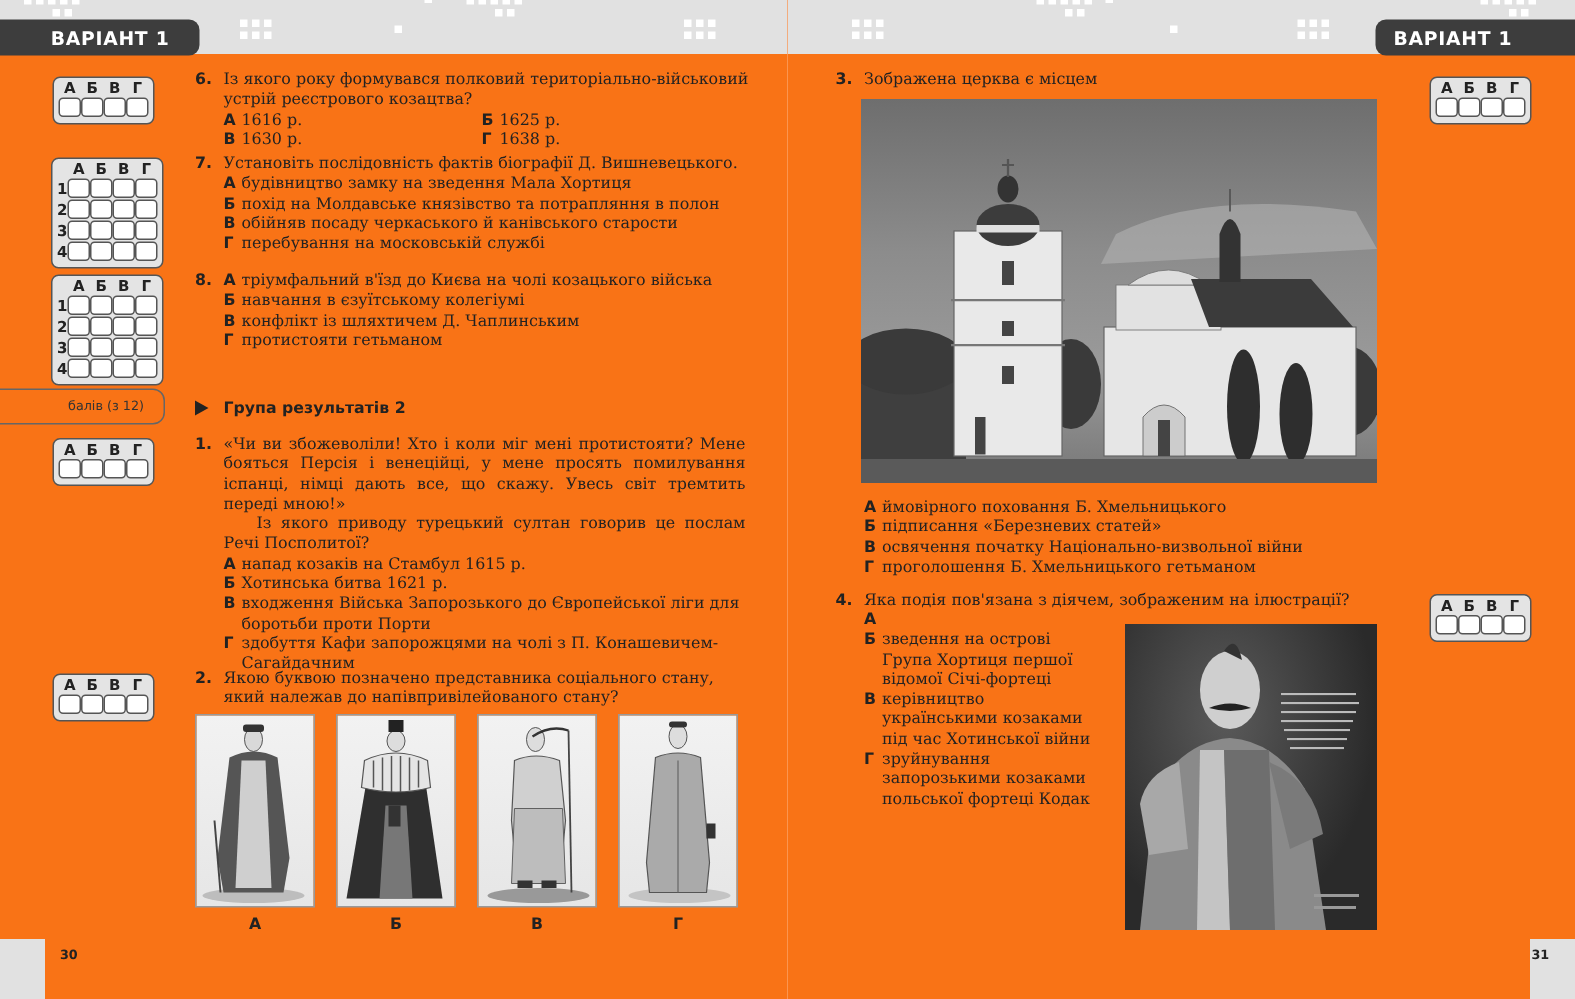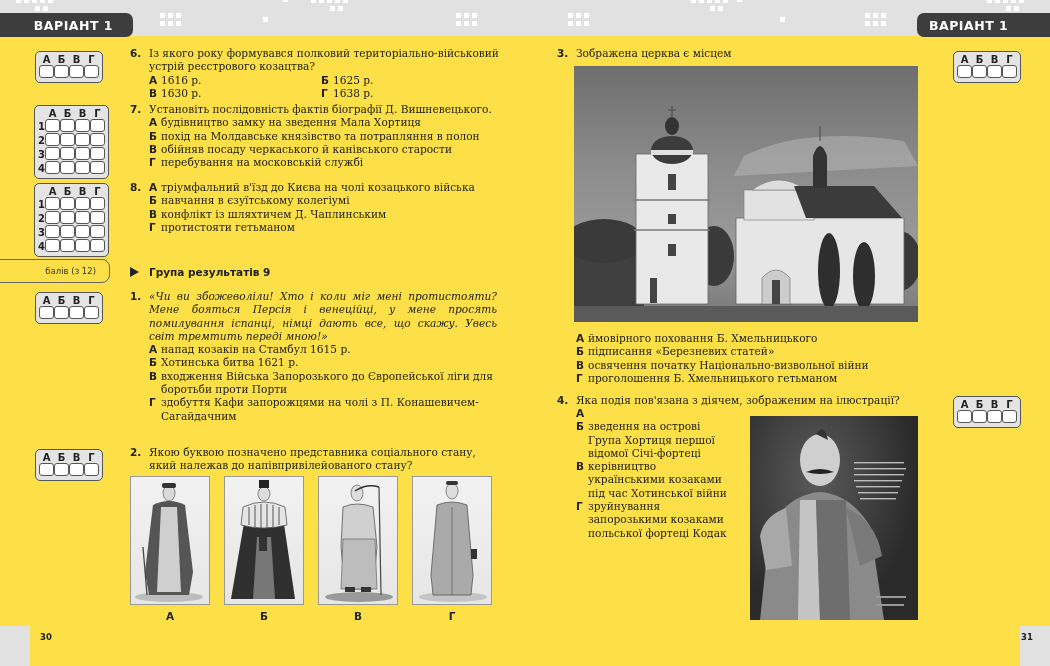--- a/index.html
+++ b/index.html
@@ -1,18 +1,18 @@
 <!DOCTYPE html>
 <html><head>
 <meta charset="utf-8">
 <style>
 *{box-sizing:border-box;margin:0;padding:0}
 html,body{width:1050px;height:666px;overflow:hidden;background:#fff}
 body{position:relative;font-family:"DejaVu Serif","Liberation Serif",serif;color:#222}
-.page{position:absolute;top:0;width:525px;height:666px;background:#fde047;overflow:hidden}
+.page{position:absolute;top:0;width:525px;height:666px;background:#f97316;overflow:hidden}
 #left{left:0}
 #right{left:525px}
 .topbar{position:absolute;top:0;left:0;width:525px;height:36px;background:#e1e1e1}
 .dots{position:absolute;display:grid;grid-template-columns:repeat(3,5px);gap:3px}
 .dots i{display:block;width:5px;height:5px;background:#fff}
 .dotrow{position:absolute;display:flex;gap:3px}
 .dotrow i{display:block;width:5px;height:5px;background:#fff}
 .variant{position:absolute;top:13px;height:24px;background:#3d3d3d;color:#fff;font-family:"DejaVu Sans","Liberation Sans",sans-serif;font-weight:bold;font-size:12.5px;letter-spacing:.5px;display:flex;align-items:center}
 #left .variant{left:0;width:133px;border-radius:0 7px 7px 0;justify-content:flex-end;padding-right:20px}
 #right .variant{right:0;width:133px;border-radius:7px 0 0 7px;padding-left:12px}
@@ -29,21 +29,21 @@
 .q{position:absolute;font-size:10.6px;line-height:13.3px}
 .qn{position:absolute;left:0;top:0;font-family:"DejaVu Sans","Liberation Sans",sans-serif;font-weight:bold;font-size:10.5px}
 .qt{padding-left:19px}
 .opt{display:flex;padding-left:19px}
 .ol{font-family:"DejaVu Sans","Liberation Sans",sans-serif;font-weight:bold;width:12px;flex:none;font-size:10.5px}
 .ot{flex:1}
 .two{display:grid;grid-template-columns:172px 172px;padding-left:19px}
 .two .opt{padding-left:0}
 .group{position:absolute;left:130px;top:266px;font-family:"DejaVu Sans","Liberation Sans",sans-serif;font-weight:bold;font-size:10.5px;display:flex;align-items:center;gap:10px}
 .tri{width:0;height:0;border-top:5px solid transparent;border-bottom:5px solid transparent;border-left:9px solid #222}
-.ital{font-style:italic}
+.ital{}
 .indent{text-indent:22px}
 .fig{position:absolute;top:476px;width:80px;height:129px;border:1px solid #999;background:linear-gradient(#f2f2f2,#e6e6e6)}
 .figl{position:absolute;top:610px;width:80px;text-align:center;font-family:"DejaVu Sans","Liberation Sans",sans-serif;font-weight:bold;font-size:10.5px}
 .photo{position:absolute;overflow:hidden}
 </style>
 </head>
 <body>
 
 <div class="page" id="left">
   <div class="topbar">
@@ -276,26 +276,27 @@
         <span class="ot">конфлікт із шляхтичем Д. Чаплинським</span>
       </div>
     <div class="opt">
         <span class="ol">Г</span>
         <span class="ot">протистояти гетьманом</span>
       </div>
   </div>
 
   <div class="group">
     <span class="tri"></span>
-    <span>Група результатів 9</span>
+    <span>Група результатів 2</span>
   </div>
 
   <div class="q" style="left:130px;top:290px;width:367px">
     <span class="qn">1.</span>
     <div class="qt ital" style="text-align:justify">«Чи ви збожеволіли! Хто і коли міг мені протистояти? Мене бояться Персія і венеційці, у мене просять помилування іспанці, німці дають все, що скажу. Увесь світ тремтить переді мною!»</div>
+    <div class="qt indent" style="text-align:justify">Із якого приводу турецький султан говорив це послам Речі Посполитої?</div>
     <div class="opt">
         <span class="ol">А</span>
         <span class="ot">напад козаків на Стамбул 1615 р.</span>
       </div>
     <div class="opt">
         <span class="ol">Б</span>
         <span class="ot">Хотинська битва 1621 р.</span>
       </div>
     <div class="opt">
         <span class="ol">В</span>

